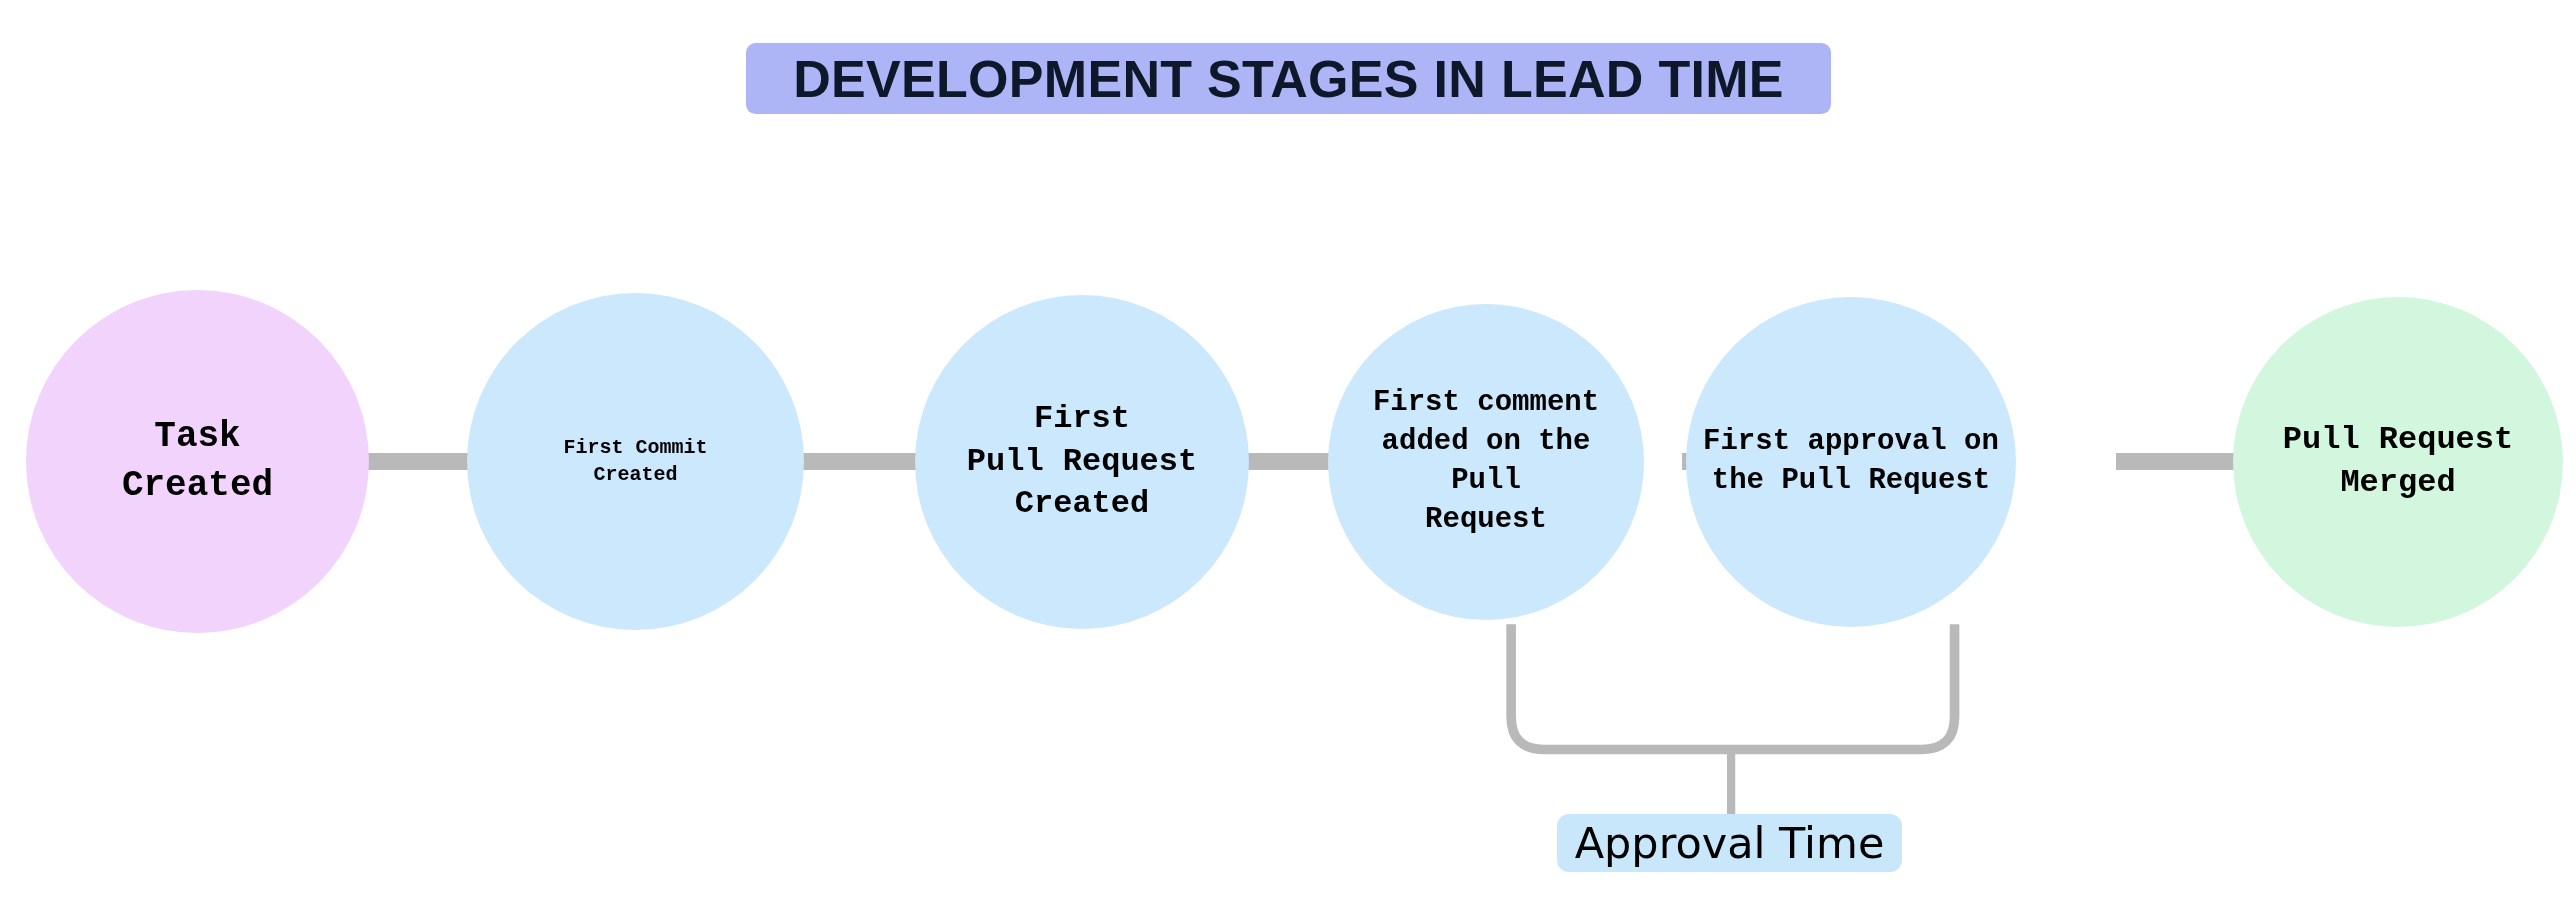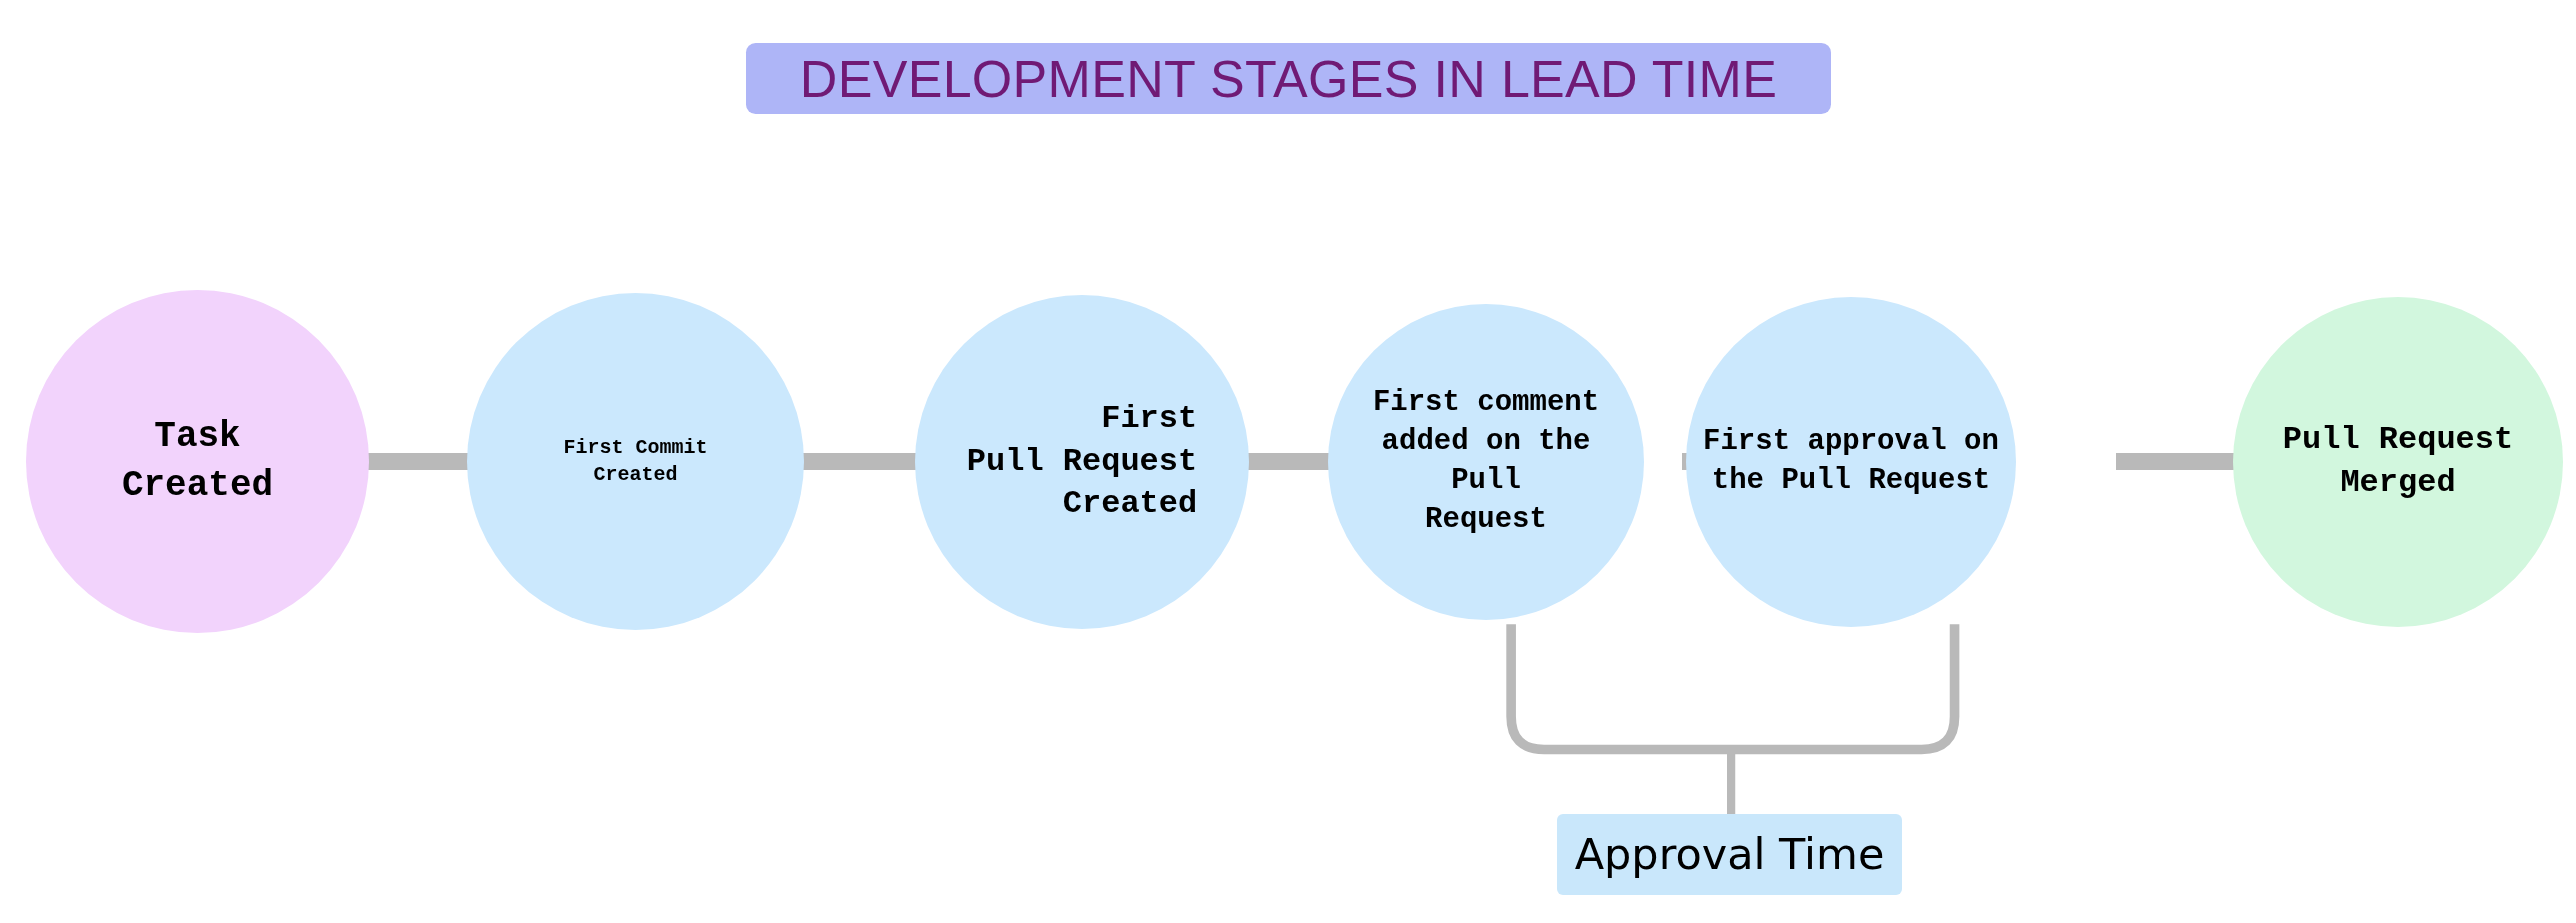--- a/index.html
+++ b/index.html
@@ -28,22 +28,22 @@
     background: #aeb5f7;
     border-radius: 9.6px;
     display: flex;
     align-items: center;
     justify-content: center;
     box-sizing: border-box;
   }
   .title-banner .title-text {
     font-family: "Liberation Sans", sans-serif;
     font-size: 52px;
-    font-weight: 400;
-    color: #701a75;
+    font-weight: 700;
+    color: #0f172a;
     letter-spacing: 0.3px;
     white-space: nowrap;
     line-height: 1;
   }
 
   
   .connector {
     position: absolute;
     height: 16.5px;
     background: #b9b9b9;
@@ -78,23 +78,23 @@
     height: 227px;
     overflow: visible;
   }
 
   
   .approval-pill {
     position: absolute;
     left: 1557px;
     top: 814px;
     width: 345px;
-    height: 81px;
+    height: 58px;
     background: #c9e7fb;
-    border-radius: 6px;
+    border-radius: 12px;
     display: flex;
     align-items: center;
     justify-content: center;
     box-sizing: border-box;
   }
   .approval-pill .pill-text {
     font-family: "DejaVu Sans", sans-serif;
     font-size: 43px;
     font-weight: 400;
     color: #000000;
@@ -121,21 +121,21 @@
     <span class="node-label" style="font-size:36px;">Task
 Created</span>
   </div>
 
   <div class="node" style="left:467px; top:293px; width:337px; height:337px; background:#cbe8fd;">
     <span class="node-label" style="font-size:20px;">First Commit
 Created</span>
   </div>
 
   <div class="node" style="left:915px; top:295px; width:334px; height:334px; background:#cbe8fd;">
-    <span class="node-label" style="font-size:32px;text-align:right;">First
+    <span class="node-label" style="font-size:32px;">First
 Pull Request
 Created</span>
   </div>
 
   <div class="node" style="left:1328px; top:304px; width:316px; height:316px; background:#cbe8fd;">
     <span class="node-label" style="font-size:29px;">First comment
 added on the Pull
 Request</span>
   </div>
 

